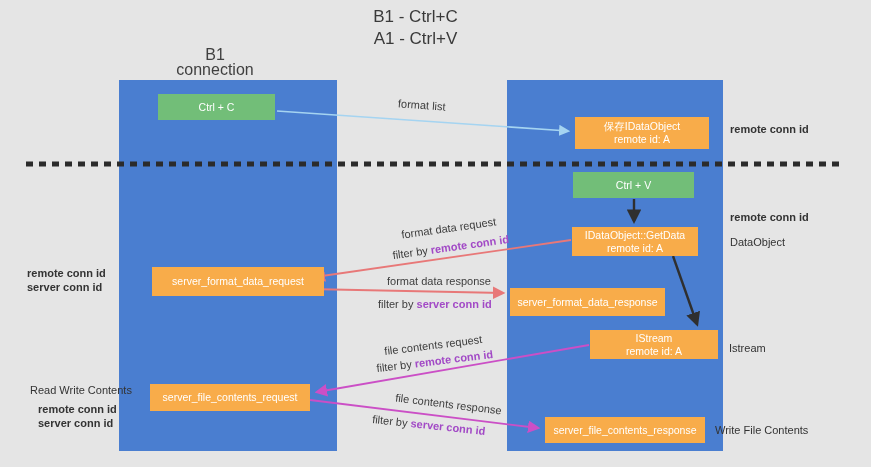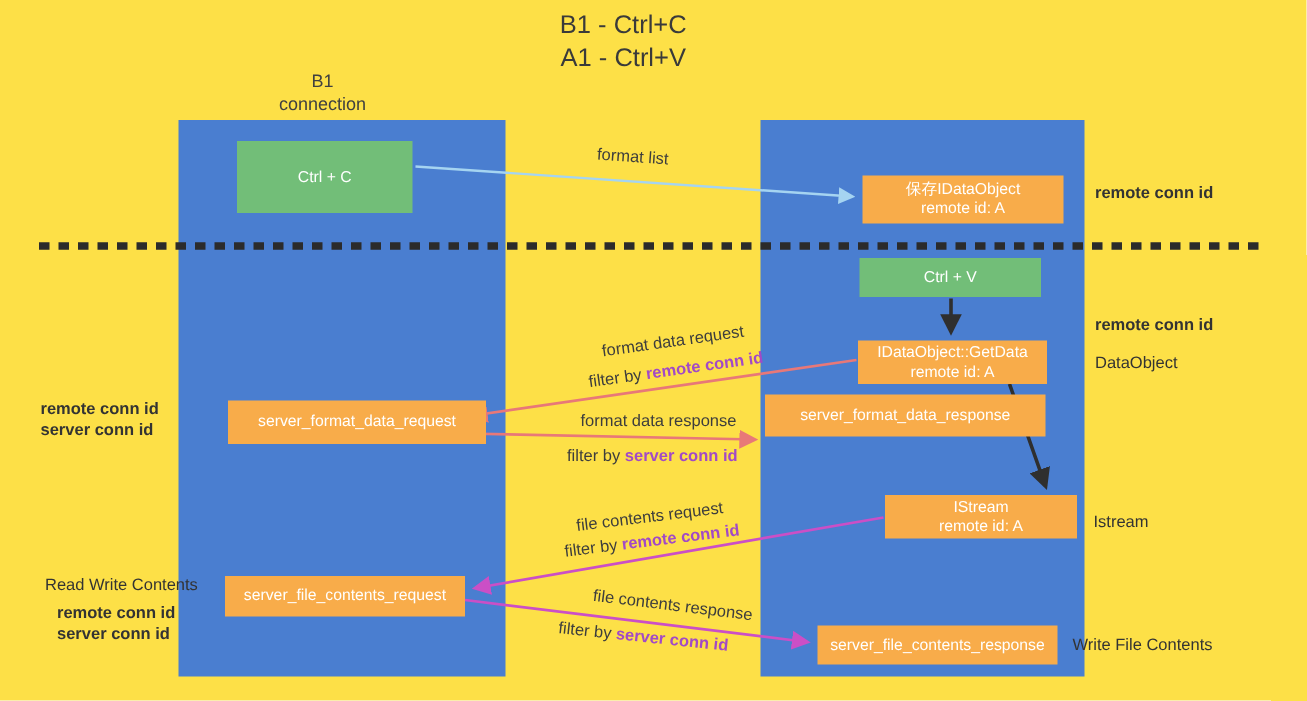--- a/index.html
+++ b/index.html
@@ -1,19 +1,19 @@
 <!DOCTYPE html>
 <html><head>
 <meta charset="utf-8">
 <style>
   html,body{margin:0;padding:0;background:#f9fafb;font-family:"Liberation Sans","DejaVu Sans",sans-serif;}
-  .canvas{position:relative;width:871px;height:467px;background:#fde047;overflow:hidden;}
+  .canvas{position:relative;width:871px;height:467px;background:#e5e5e5;overflow:hidden;}
   .abs{position:absolute;}
   .title{left:0;right:0;top:6px;text-align:center;font-size:17px;line-height:22px;color:#3a3a3a;}
-  .lane-header{text-align:center;font-size:12px;line-height:15px;color:#404040;}
+  .lane-header{text-align:center;font-size:16px;line-height:15px;color:#404040;}
   .lane{background:#4a7ed0;}
   .node{display:flex;align-items:center;justify-content:center;flex-direction:column;
         color:#ffffff;font-size:10.5px;line-height:13px;text-align:center;white-space:nowrap;z-index:3;}
   .orange{background:#f8ac4a;}
   .green-box{background:#72be78;}
   .elabel{font-size:11px;color:#3d3d3d;white-space:nowrap;z-index:4;transform-origin:center;}
   .purple{color:#a24ac6;font-weight:700;}
   .greenlbl{color:#67bb6c;font-weight:700;}
   .side{font-size:11px;color:#333;white-space:nowrap;z-index:4;}
   .side.b{font-weight:700;}
@@ -56,38 +56,38 @@
     <line x1="26" y1="164" x2="845" y2="164" stroke="#2b2b2b" stroke-width="5" stroke-dasharray="7 6"></line>
     <line x1="277" y1="111" x2="568" y2="131" stroke="#a5d4f1" stroke-width="1.6" marker-end="url(#m-blue)"></line>
     <line x1="634" y1="199" x2="634" y2="221" stroke="#2f2f2f" stroke-width="2.4" marker-end="url(#m-black)"></line>
     <line x1="673" y1="256" x2="697" y2="324" stroke="#2f2f2f" stroke-width="2.4" marker-end="url(#m-black)"></line>
     <line x1="571" y1="240" x2="315" y2="277" stroke="#e87878" stroke-width="1.8" marker-end="url(#m-salmon)"></line>
     <line x1="309" y1="289" x2="503" y2="293" stroke="#e87878" stroke-width="1.8" marker-end="url(#m-salmon)"></line>
     <line x1="589" y1="345" x2="317" y2="392" stroke="#cb4fc6" stroke-width="1.8" marker-end="url(#m-magenta)"></line>
     <line x1="310" y1="400" x2="538" y2="428" stroke="#cb4fc6" stroke-width="1.8" marker-end="url(#m-magenta)"></line>
   </svg>
 
-  <div class="abs node green-box" style="left:158px;top:94px;width:117px;height:48px;">
+  <div class="abs node green-box" style="left:158px;top:94px;width:117px;height:26px;">
     <div>Ctrl + C</div>
   </div>
   <div class="abs node orange" style="left:575px;top:117px;width:134px;height:32px;">
     <div>保存IDataObject</div>
     <div>remote id: A</div>
   </div>
   <div class="abs node green-box" style="left:573px;top:172px;width:121px;height:26px;">
     <div>Ctrl + V</div>
   </div>
   <div class="abs node orange" style="left:572px;top:227px;width:126px;height:29px;">
     <div>IDataObject::GetData</div>
     <div>remote id: A</div>
   </div>
   <div class="abs node orange" style="left:152px;top:267px;width:172px;height:29px;">
     <div>server_format_data_request</div>
   </div>
-  <div class="abs node orange" style="left:510px;top:263px;width:187px;height:28px;">
+  <div class="abs node orange" style="left:510px;top:288px;width:155px;height:28px;">
     <div>server_format_data_response</div>
   </div>
   <div class="abs node orange" style="left:590px;top:330px;width:128px;height:29px;">
     <div>IStream</div>
     <div>remote id: A</div>
   </div>
   <div class="abs node orange" style="left:545px;top:417px;width:160px;height:26px;">
     <div>server_file_contents_response</div>
   </div>
   <div class="abs node orange" style="left:150px;top:384px;width:160px;height:27px;">

